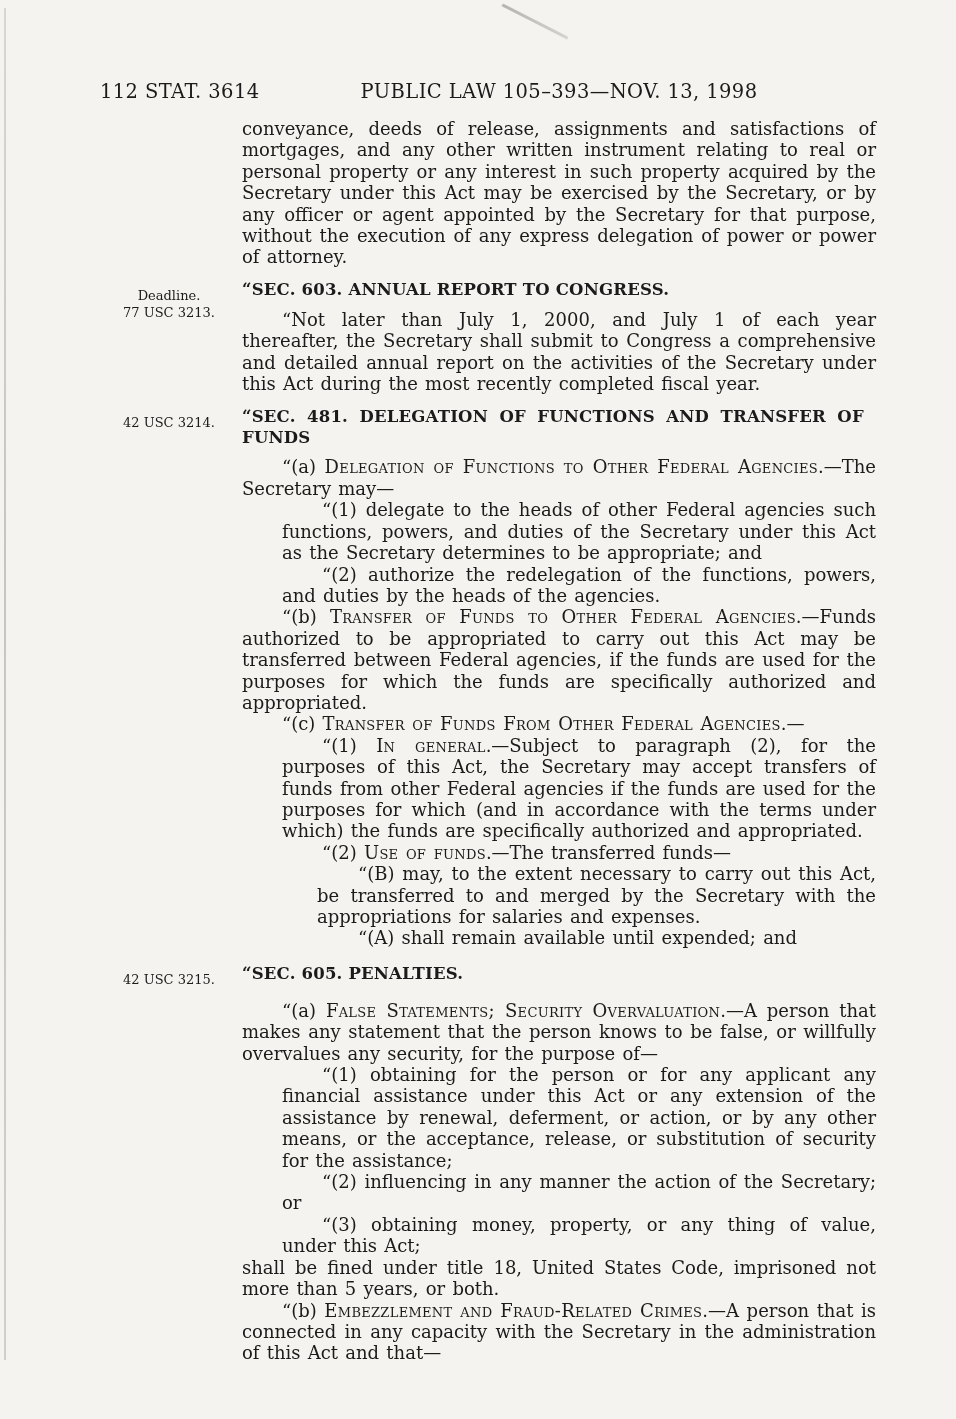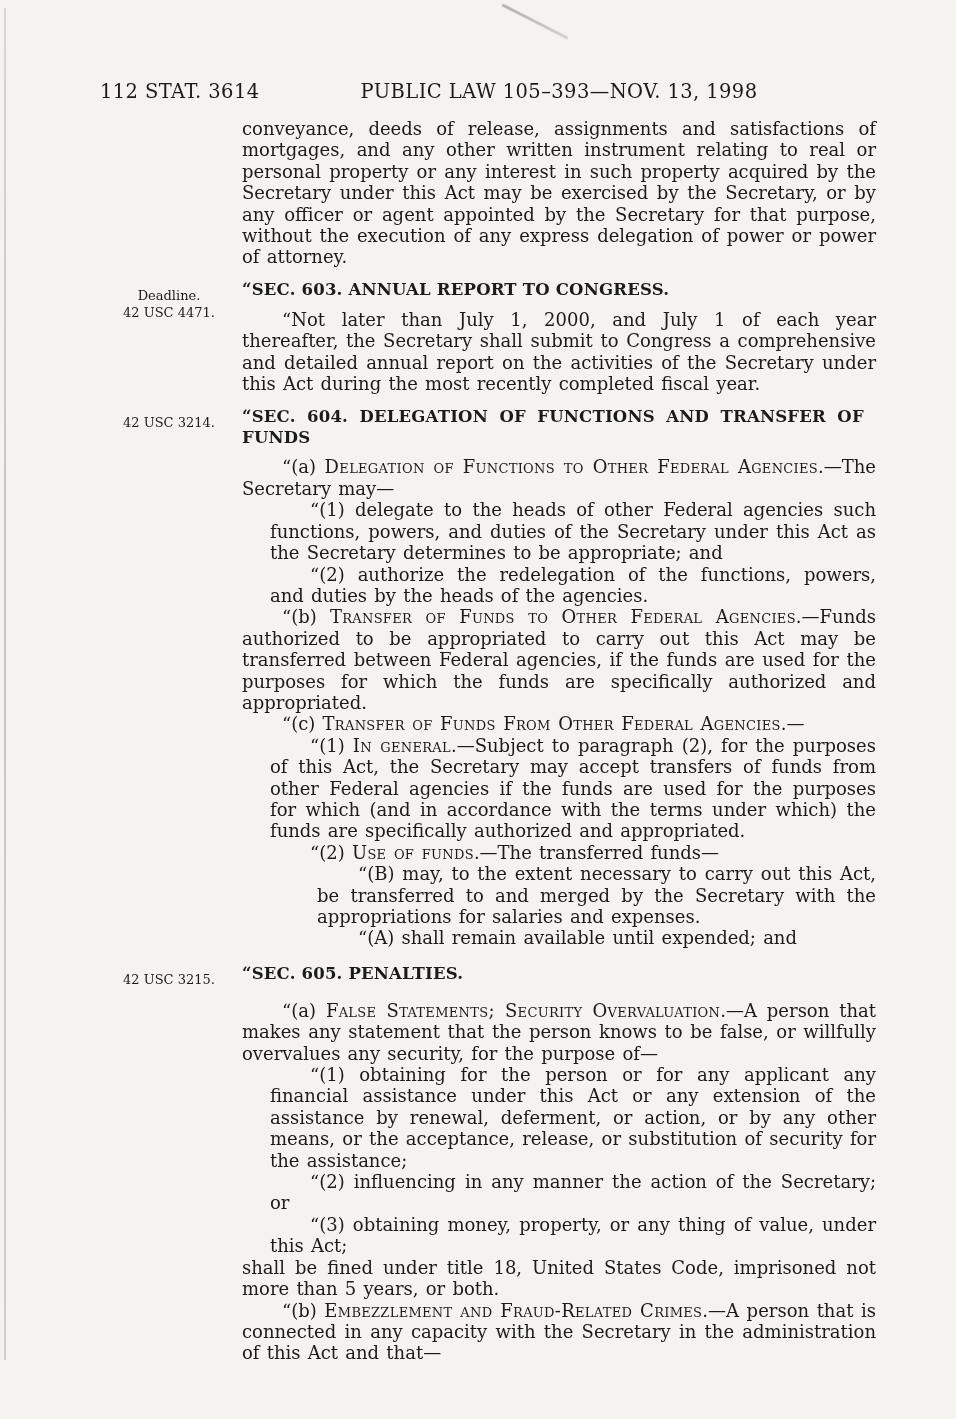--- a/index.html
+++ b/index.html
@@ -47,21 +47,21 @@
     left: 242px; top: 118px;
     width: 634px;
   }
   .par {
     font-size: 18px;
     line-height: 21.4px;
     text-align: justify;
     word-spacing: 1.5px;
   }
   .ia  { text-indent: 40px; }              
-  .i1  { margin-left: 28px; text-indent: 40px; }  
+  .i1  { margin-left: 40px; text-indent: 40px; }  
   .i2  { margin-left: 75px; text-indent: 41px; }  
   .sc  { font-variant: small-caps; letter-spacing: .3px; }
   .hwrap { position: relative; }
   .h603 { margin-top: 11px; margin-bottom: 9px; }
   .h604 { margin-top: 12px; margin-bottom: 8px; }
   .h605 { margin-top: 14px; margin-bottom: 16px; }
   .sechead {
     font-weight: bold;
     font-size: 16.5px;
     line-height: 21px;
@@ -91,30 +91,30 @@
   <div class="law-title">PUBLIC LAW 105–393—NOV. 13, 1998</div>
 </div>
 
 <div class="doc-col">
 
   <p class="par i0">conveyance, deeds of release, assignments and satisfactions of mortgages, and any other written instrument relating to real or personal property or any interest in such property acquired by the Secretary under this Act may be exercised by the Secretary, or by any officer or agent appointed by the Secretary for that purpose, without the execution of any express delegation of power or power of attorney.</p>
 
   <div class="hwrap h603">
     <div class="margin-note">
         <div>Deadline.</div>
-        <div>42 USC 4471.</div>
+        <div>77 USC 3213.</div>
       </div>
     <div class="sechead">“SEC. 603. ANNUAL REPORT TO CONGRESS.</div>
   </div>
 
   <p class="par ia">“Not later than July 1, 2000, and July 1 of each year thereafter, the Secretary shall submit to Congress a comprehensive and detailed annual report on the activities of the Secretary under this Act during the most recently completed fiscal year.</p>
 
   <div class="hwrap h604">
     <div class="margin-note">42 USC 3214.</div>
-    <div class="sechead sechead-spread">“SEC. 604. DELEGATION OF FUNCTIONS AND TRANSFER OF FUNDS</div>
+    <div class="sechead sechead-spread">“SEC. 481. DELEGATION OF FUNCTIONS AND TRANSFER OF FUNDS</div>
   </div>
 
   <p class="par ia"><span>“(a) </span><span class="sc">Delegation of Functions to Other Federal Agencies</span><span>.—The Secretary may—</span></p>
   <p class="par i1">“(1) delegate to the heads of other Federal agencies such functions, powers, and duties of the Secretary under this Act as the Secretary determines to be appropriate; and</p>
   <p class="par i1">“(2) authorize the redelegation of the functions, powers, and duties by the heads of the agencies.</p>
   <p class="par ia"><span>“(b) </span><span class="sc">Transfer of Funds to Other Federal Agencies</span><span>.—Funds authorized to be appropriated to carry out this Act may be transferred between Federal agencies, if the funds are used for the purposes for which the funds are specifically authorized and appropriated.</span></p>
   <p class="par ia"><span>“(c) </span><span class="sc">Transfer of Funds From Other Federal Agencies</span><span>.—</span></p>
   <p class="par i1"><span>“(1) </span><span class="sc">In general</span><span>.—Subject to paragraph (2), for the purposes of this Act, the Secretary may accept transfers of funds from other Federal agencies if the funds are used for the purposes for which (and in accordance with the terms under which) the funds are specifically authorized and appropriated.</span></p>
   <p class="par i1"><span>“(2) </span><span class="sc">Use of funds</span><span>.—The transferred funds—</span></p>
   <p class="par i2">“(B) may, to the extent necessary to carry out this Act, be transferred to and merged by the Secretary with the appropriations for salaries and expenses.</p>

